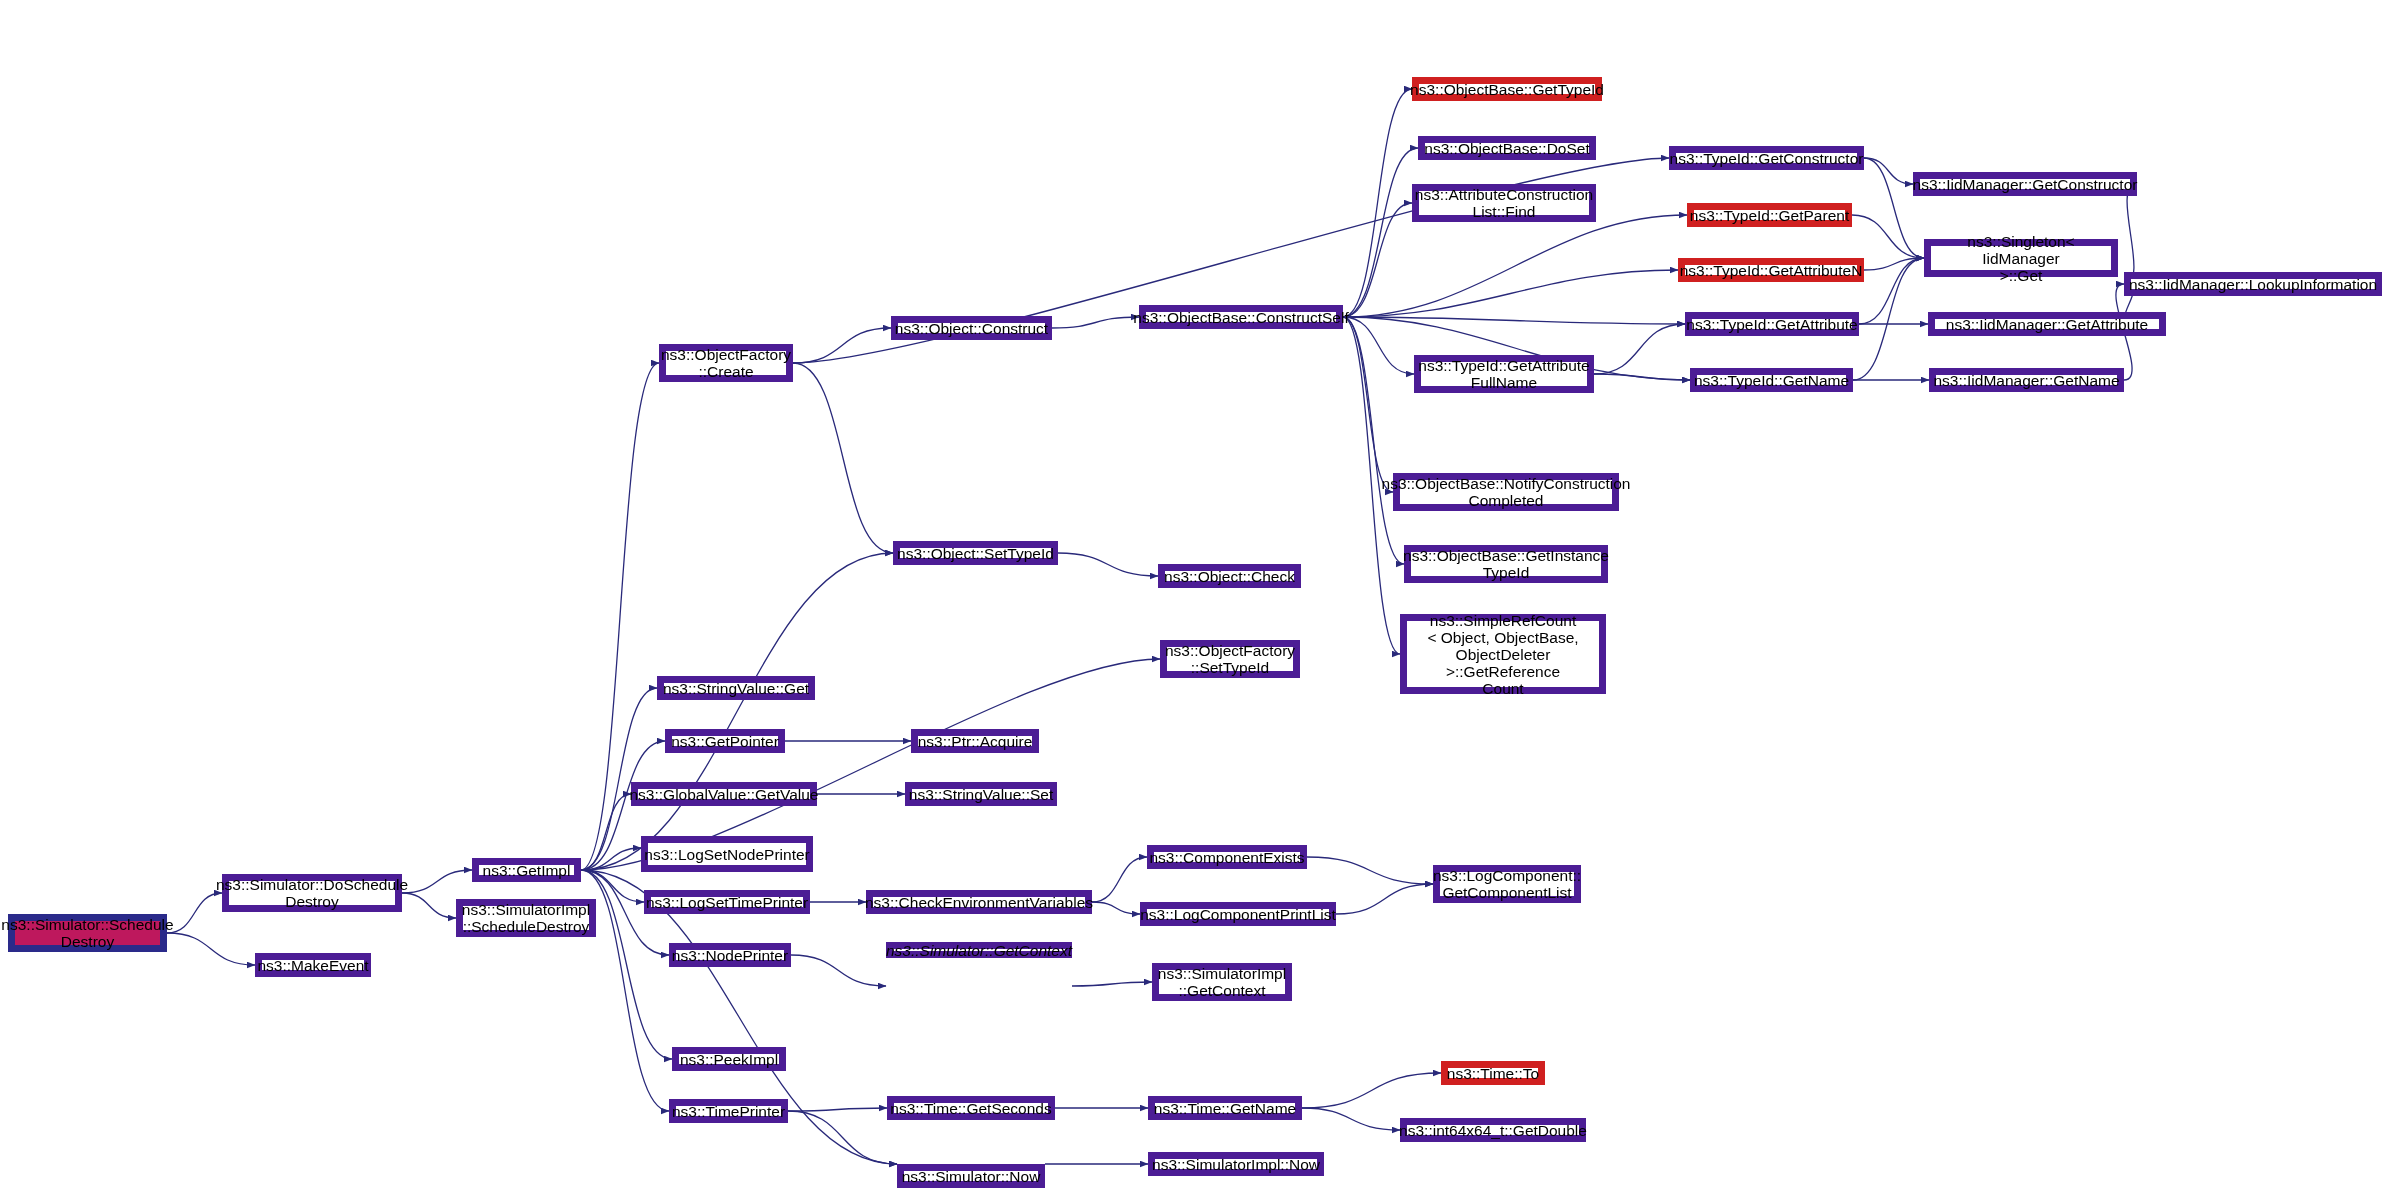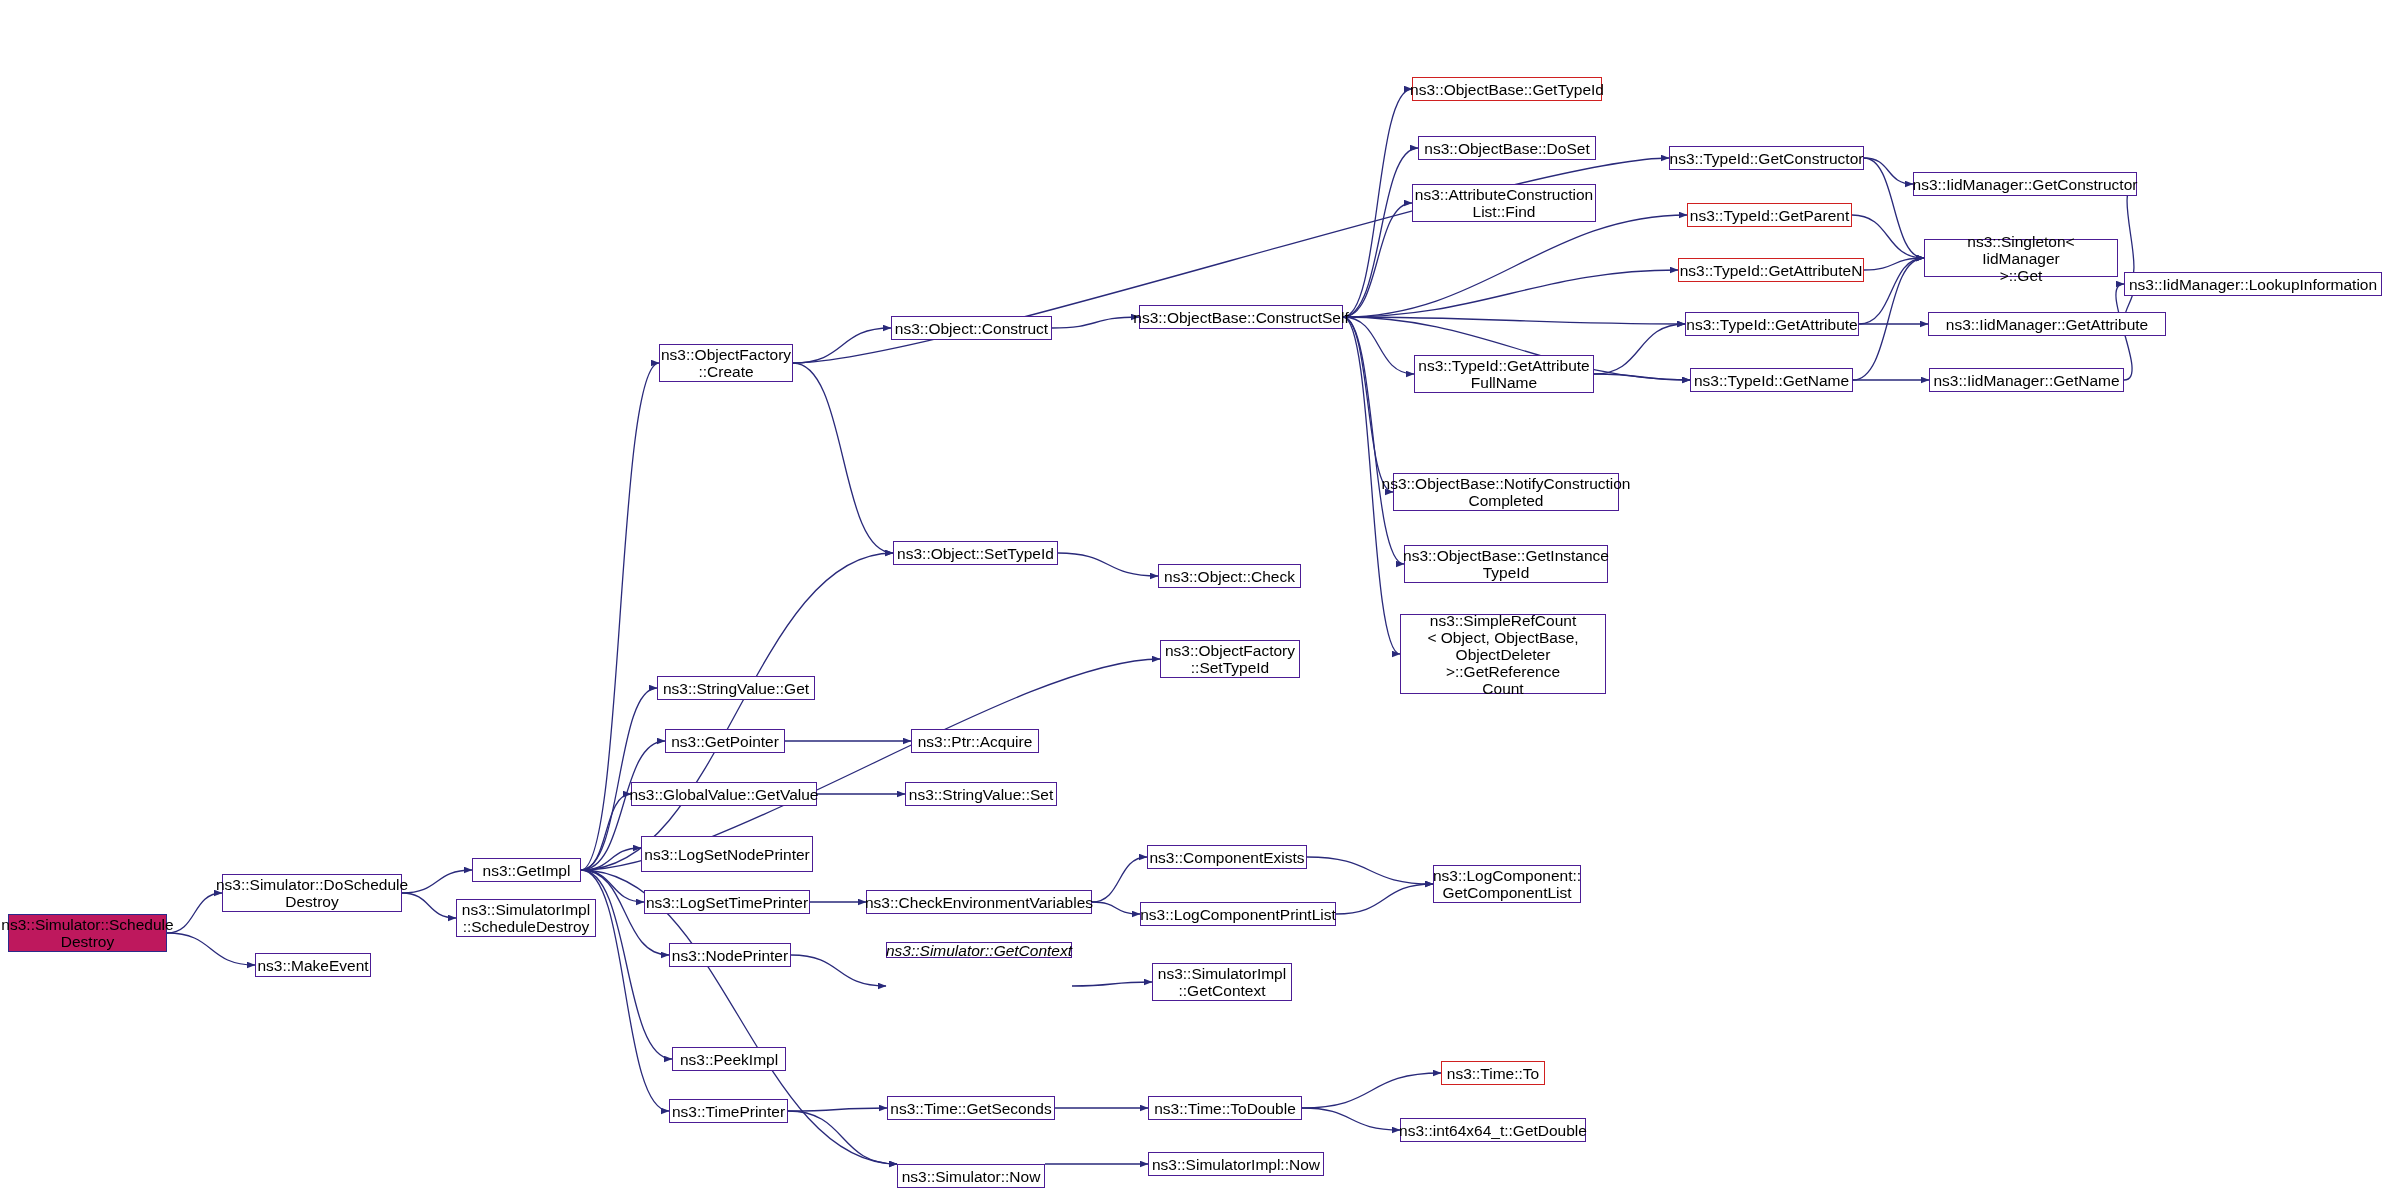--- a/index.html
+++ b/index.html
@@ -19,21 +19,21 @@
     position: absolute;
     left: 0;
     top: 0;
     width: 2408px;
     height: 1198px;
     pointer-events: none;
   }
   .node {
     position: absolute;
     box-sizing: border-box;
-    border: 1px solid #4c1d95;
+    border: 7px solid #4c1d95;
     background: #ffffff;
     color: #000000;
     font-size: 15.5px;
     line-height: 17px;
     text-align: center;
     display: flex;
     align-items: center;
     justify-content: center;
     padding: 1px 3px;
     white-space: pre-line;
@@ -174,19 +174,19 @@
       <div class="node" style="left: 1140px; top: 902px; width: 196px; height: 24px;">ns3::LogComponentPrintList</div>
       <div class="node" style="left: 1433px; top: 865px; width: 148px; height: 38px;">ns3::LogComponent::
 GetComponentList</div>
       <div class="node" style="left: 669px; top: 943px; width: 122px; height: 24px;">ns3::NodePrinter</div>
       <div class="node" style="left: 886px; top: 942px; width: 186px; height: 16px; font-style: italic;">ns3::Simulator::GetContext</div>
       <div class="node" style="left: 1152px; top: 963px; width: 140px; height: 38px;">ns3::SimulatorImpl
 ::GetContext</div>
       <div class="node" style="left: 672px; top: 1047px; width: 114px; height: 24px;">ns3::PeekImpl</div>
       <div class="node" style="left: 669px; top: 1099px; width: 119px; height: 24px;">ns3::TimePrinter</div>
       <div class="node" style="left: 887px; top: 1096px; width: 168px; height: 24px;">ns3::Time::GetSeconds</div>
-      <div class="node" style="left: 1148px; top: 1096px; width: 154px; height: 24px;">ns3::Time::ToDouble</div>
+      <div class="node" style="left: 1148px; top: 1096px; width: 154px; height: 24px;">ns3::Time::GetName</div>
       <div class="node red" style="left: 1441px; top: 1061px; width: 104px; height: 24px;">ns3::Time::To</div>
       <div class="node" style="left: 1400px; top: 1118px; width: 186px; height: 24px;">ns3::int64x64_t::GetDouble</div>
       <div class="node" style="left: 897px; top: 1152px; width: 148px; height: 24px; margin-top: 12px;">ns3::Simulator::Now</div>
       <div class="node" style="left: 1148px; top: 1152px; width: 176px; height: 24px;">ns3::SimulatorImpl::Now</div>
     </div>
 </div>
 
 </body></html>

